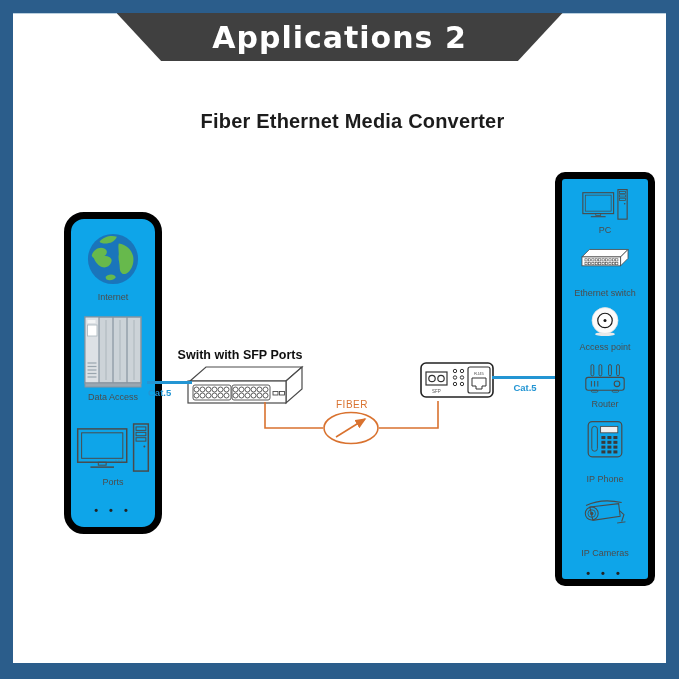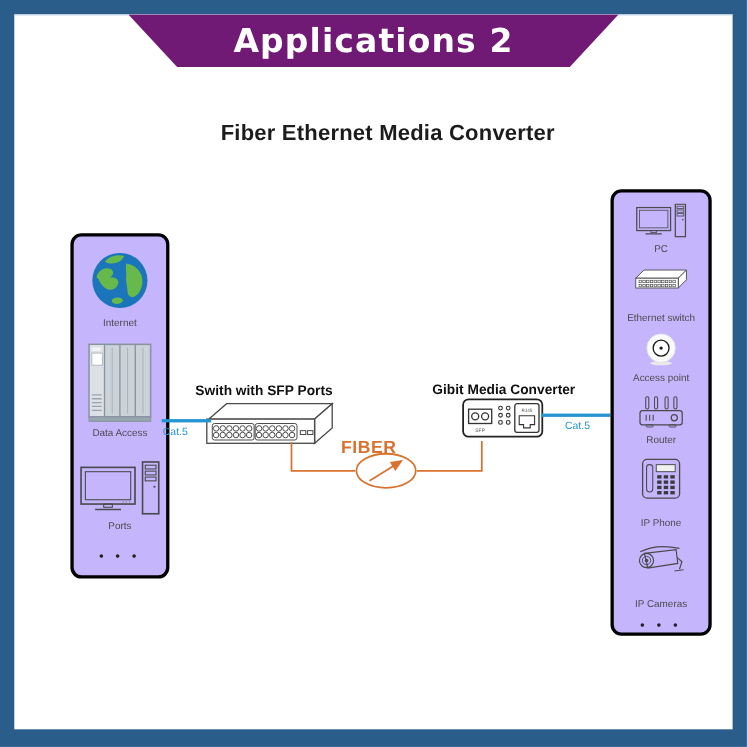--- a/index.html
+++ b/index.html
@@ -7,64 +7,64 @@
     position:relative;width:679px;height:679px;margin:0 auto;
     background:#2b5d8b;font-family:"Liberation Sans",sans-serif;overflow:hidden;
   }
   .content{
     position:absolute;left:13px;top:13px;right:13px;bottom:16px;
     background:#ffffff;border-top:1px solid #b9cfdf;
   }
   
   .banner{
     position:absolute;top:13px;left:50%;transform:translateX(-50%);
-    width:446px;height:48px;background:#701a75;
+    width:446px;height:48px;background:#404040;
     clip-path:polygon(0 0,100% 0,90% 100%,10% 100%);
     display:flex;align-items:center;justify-content:center;
   }
   .banner-title{
     color:#fff;font-size:30px;font-weight:bold;letter-spacing:1px;
     font-family:"DejaVu Sans",sans-serif;
   }
   
   .heading{
     position:absolute;top:108px;left:13px;width:100%;text-align:center;
     color:#1c1c1c;font-size:20px;line-height:27px;font-weight:600;
     letter-spacing:0.2px;
   }
   
   .panel{
-    position:absolute;background:#c4b5fd;border:3px solid #000000;border-radius:10px;
+    position:absolute;background:#0ea5e9;border:7px solid #000000;border-radius:10px;
     display:flex;flex-direction:column;align-items:center;
   }
-  .panel-left{left:64px;top:212px;width:84px;height:308px;}
+  .panel-left{left:64px;top:212px;width:84px;height:308px;border-radius:20px;}
   .panel-right{left:555px;top:172px;width:86px;height:400px;}
   .node-label{font-size:9px;color:#4c4c4c;text-align:center;line-height:11px;}
   .dots{font-size:11px;font-weight:bold;color:#222;letter-spacing:4px;}
   
   .device-label{
     position:absolute;text-align:center;font-size:12.5px;font-weight:bold;color:#101010;
   }
   .switch-label{left:168px;top:348px;width:144px;}
   .converter-label{left:388px;top:347px;width:140px;}
   .switch-art{position:absolute;left:186px;top:363px;}
   .converter-art{position:absolute;left:419px;top:361px;}
   
   .cat5-line{position:absolute;height:3px;background:#2395d3;}
   .cat5-line.left{left:147px;top:381px;width:45px;}
   .cat5-line.right{left:492px;top:376px;width:63px;}
   .cat5-label{
-    position:absolute;font-size:9.5px;font-weight:normal;color:#2395d3;
+    position:absolute;font-size:9.5px;font-weight:bold;color:#2395d3;
   }
   .cat5-label.left{left:148px;top:387px;width:36px;}
   .cat5-label.right{left:503px;top:382px;width:44px;text-align:center;}
   .fiber-art{position:absolute;left:240px;top:395px;}
   .fiber-label{
-    position:absolute;left:310px;top:399px;width:84px;text-align:left;
-    font-size:16px;font-weight:bold;color:#d9722f;letter-spacing:0.5px;
+    position:absolute;left:310px;top:399px;width:84px;text-align:center;
+    font-size:10px;font-weight:normal;color:#d9722f;letter-spacing:0.5px;
   }
   
   svg{display:block;}
 </style>
 </head>
 <body>
 
 <div class="page">
   <div class="content"></div>
 
@@ -167,21 +167,20 @@
         <circle cx="55.5" cy="32.5" r="2.5"></circle>
         <circle cx="61.5" cy="32.5" r="2.5"></circle>
         <circle cx="67.5" cy="32.5" r="2.5"></circle>
         <circle cx="73.5" cy="32.5" r="2.5"></circle>
         <circle cx="79.5" cy="32.5" r="2.5"></circle>
       <rect x="87" y="28.5" width="5" height="3.5"></rect>
       <rect x="93.5" y="28.5" width="5" height="3.5"></rect>
     </g>
   </svg>
 
-  <div class="device-label converter-label">Gibit Media Converter</div>
   <svg class="converter-art" width="76" height="40" viewBox="0 0 76 40">
     <rect x="2" y="2" width="72" height="34" rx="5" fill="#fff" stroke="#222" stroke-width="1.6"></rect>
     <rect x="7" y="11" width="21" height="13" fill="none" stroke="#333" stroke-width="1.2"></rect>
     <circle cx="13" cy="17.5" r="3.2" fill="none" stroke="#333" stroke-width="1.2"></circle>
     <circle cx="22" cy="17.5" r="3.2" fill="none" stroke="#333" stroke-width="1.2"></circle>
     <text x="17.5" y="31.5" font-size="4.5" fill="#555" text-anchor="middle">SFP</text>
     <g fill="none" stroke="#333" stroke-width="1">
       <circle cx="36" cy="10" r="1.7"></circle>
         <circle cx="43" cy="10" r="1.7"></circle>
       <circle cx="36" cy="16.5" r="1.7"></circle>

